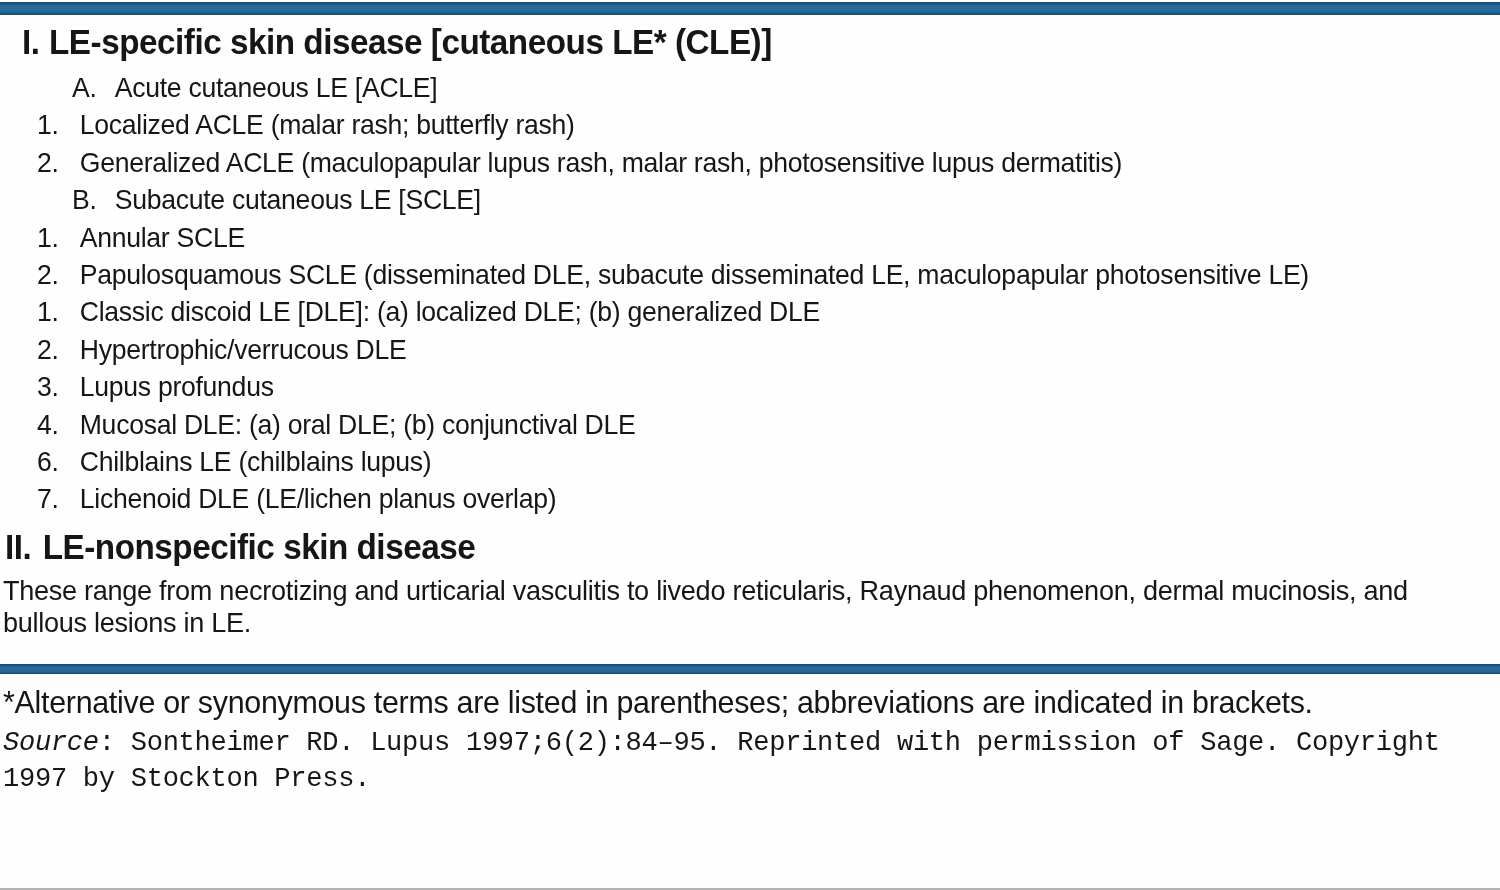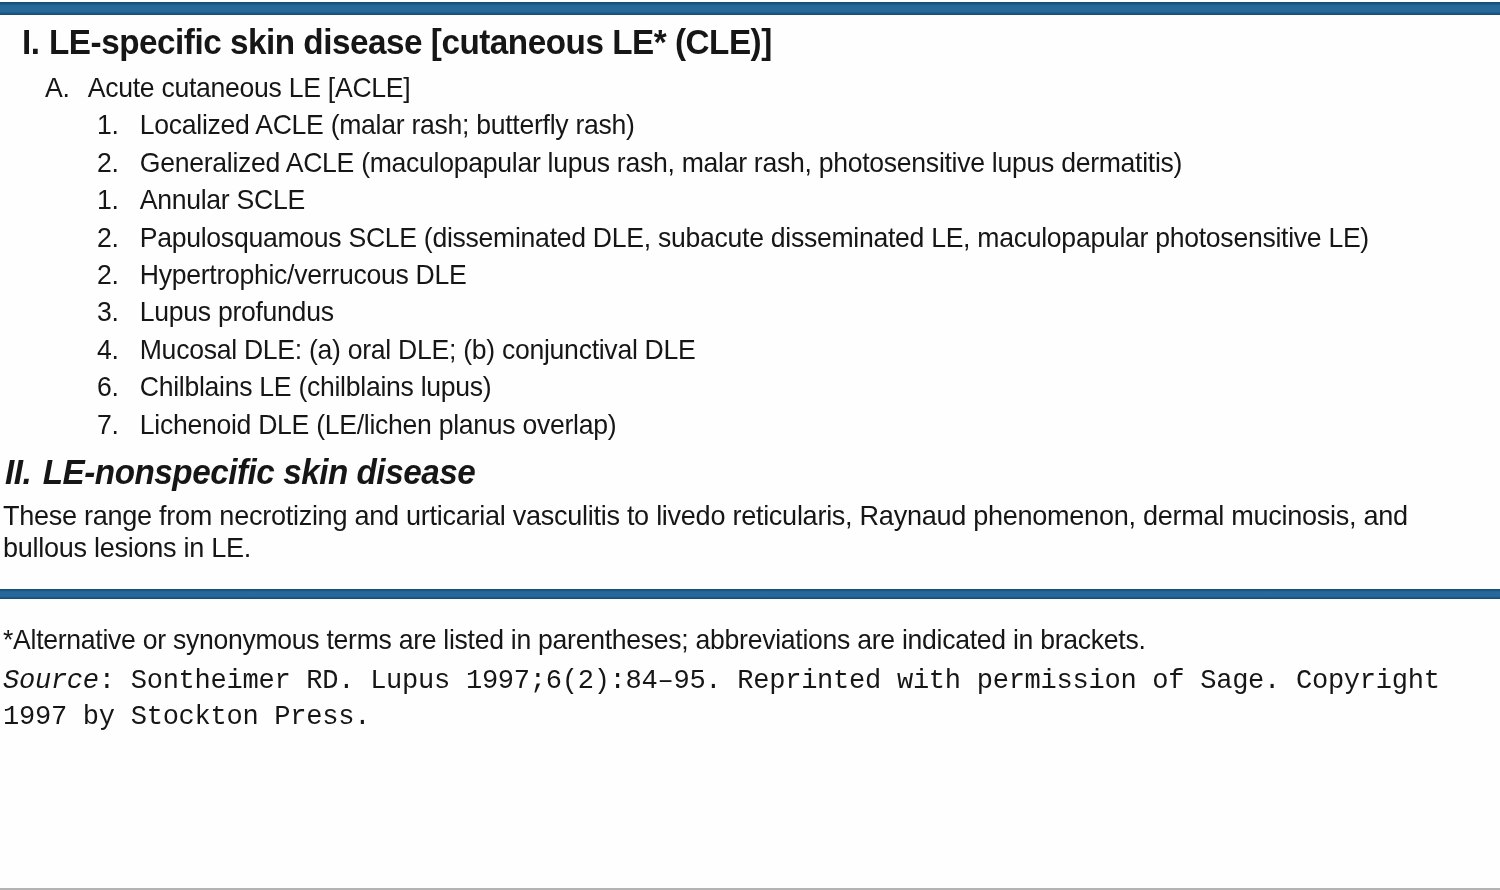--- a/index.html
+++ b/index.html
@@ -42,47 +42,47 @@
     transform-origin: 0 0;
   }
   
   .heading {
     font-weight: bold;
     font-size: 35px;
     line-height: 42px;
     letter-spacing: -0.5px;
   }
   .heading-1 { margin: 6px 0 0 22px; }
-  .heading-2 { margin: 8px 3px 0 5px; font-style: italic; }
+  .heading-2 { margin: 8px 3px 0 5px; }
   .heading .h-label { display: inline-block; }
   .heading-1 .h-label { min-width: 11px; margin-right: 10px; }
   .heading-2 .h-label { min-width: 27px; margin-right: 12px; }
   
   .outline { margin-top: 6px; }
   .row {
     font-size: 28px;
     line-height: 37.4px;
     letter-spacing: -0.3px;
   }
   .row .lbl { display: inline-block; }
-  .row.letter { padding-left: 45px; }
+  .row.letter { padding-left: 72px; }
   .row.letter .lbl { width: 45px; }
-  .row.num { padding-left: 97px; }
+  .row.num { padding-left: 37px; }
   .row.num .lbl { width: 45px; }
   
   .paragraph {
     margin: 6px 0 0 3px;
     font-size: 28.5px;
     line-height: 32px;
     letter-spacing: -0.3px;
   }
   .paragraph .condense { width: 1505px; }
   .footnote {
-    margin: 24px 0 0 3px;
-    font-size: 28px;
+    margin: 11px 0 0 3px;
+    font-size: 32px;
     line-height: 34px;
     letter-spacing: -0.3px;
   }
   .source {
     margin: 6px 0 0 3px;
     font-size: 28.5px;
     line-height: 36px;
     letter-spacing: -0.3px;
     font-family: Liberation Mono, monospace;
   }
@@ -99,22 +99,24 @@
   <div class="heading heading-1">
     <span class="condense">
       <span class="h-label">I.</span><span>LE-specific skin disease [cutaneous LE* (CLE)]</span>
     </span>
   </div>
 
   <div class="outline">
     <div class="row letter"><span class="condense"><span class="lbl">A.</span><span>Acute cutaneous LE [ACLE]</span></span></div>
     <div class="row num"><span class="condense"><span class="lbl">1.</span><span>Localized ACLE (malar rash; butterfly rash)</span></span></div>
     <div class="row num"><span class="condense"><span class="lbl">2.</span><span>Generalized ACLE (maculopapular lupus rash, malar rash, photosensitive lupus dermatitis)</span></span></div>
+    <div class="row letter"><span class="condense"><span class="lbl">B.</span><span>Subacute cutaneous LE [SCLE]</span></span></div>
     <div class="row num"><span class="condense"><span class="lbl">1.</span><span>Annular SCLE</span></span></div>
     <div class="row num"><span class="condense"><span class="lbl">2.</span><span>Papulosquamous SCLE (disseminated DLE, subacute disseminated LE, maculopapular photosensitive LE)</span></span></div>
+    <div class="row num"><span class="condense"><span class="lbl">1.</span><span>Classic discoid LE [DLE]: (a) localized DLE; (b) generalized DLE</span></span></div>
     <div class="row num"><span class="condense"><span class="lbl">2.</span><span>Hypertrophic/verrucous DLE</span></span></div>
     <div class="row num"><span class="condense"><span class="lbl">3.</span><span>Lupus profundus</span></span></div>
     <div class="row num"><span class="condense"><span class="lbl">4.</span><span>Mucosal DLE: (a) oral DLE; (b) conjunctival DLE</span></span></div>
     <div class="row num"><span class="condense"><span class="lbl">6.</span><span>Chilblains LE (chilblains lupus)</span></span></div>
     <div class="row num"><span class="condense"><span class="lbl">7.</span><span>Lichenoid DLE (LE/lichen planus overlap)</span></span></div>
   </div>
 
   <div class="heading heading-2">
     <span class="condense">
       <span class="h-label">II.</span><span>LE-nonspecific skin disease</span>

